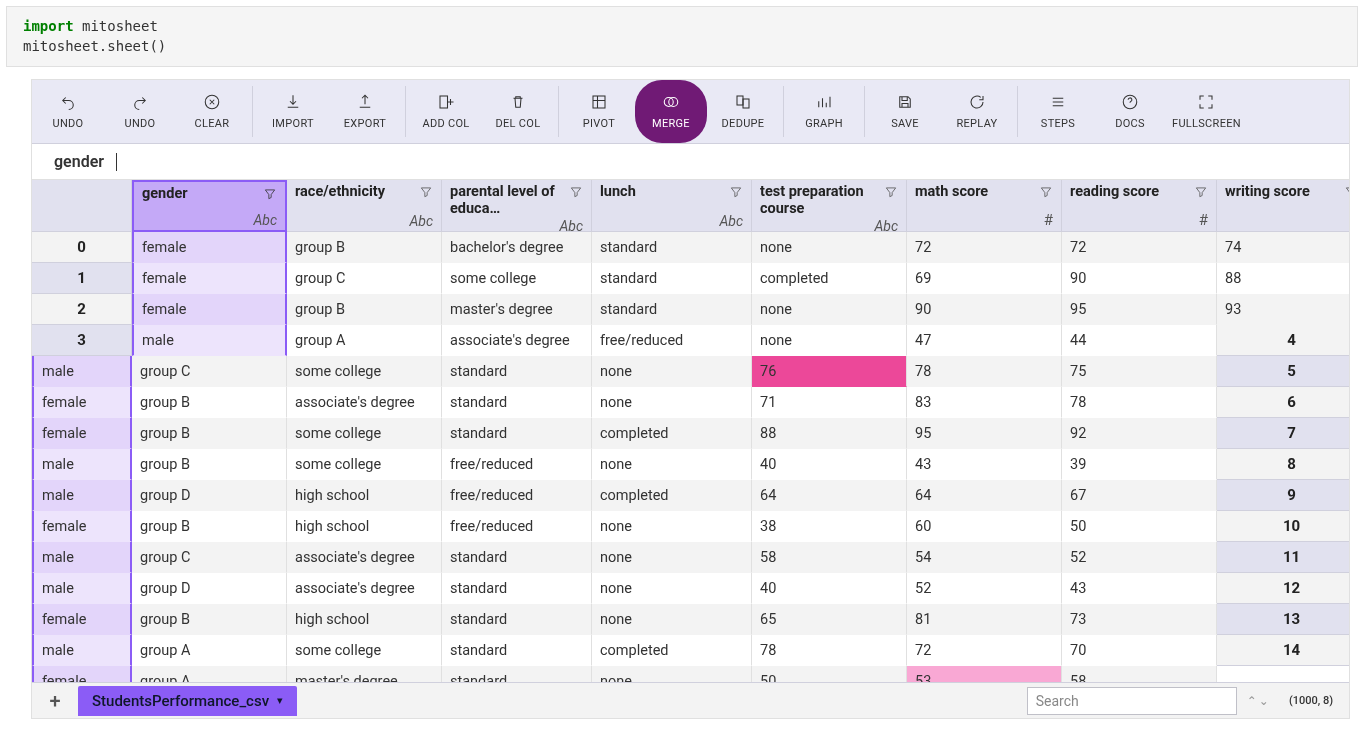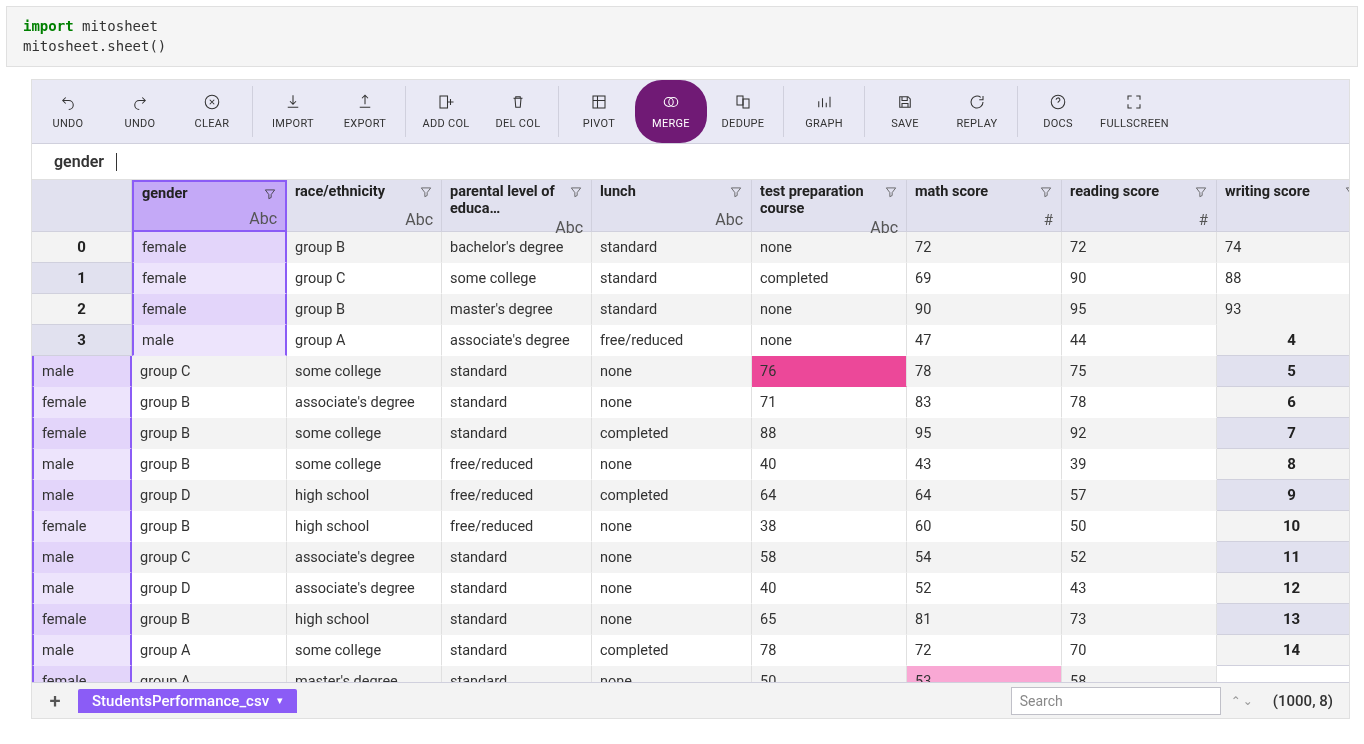--- a/index.html
+++ b/index.html
@@ -62,21 +62,21 @@
 .grid-wrap { position: relative; overflow: hidden; height: 502px; }
 .grid { display: grid; width: 100%; }
 .row-h, .cell-h, .corner {
   background: #e1e1ef;
   border-bottom: 1px solid #d0d0dd;
   border-right: 1px solid #d0d0dd;
   height: 52px;
 }
 .cell-h { padding: 4px 8px 2px 8px; position: relative; display: flex; flex-direction: column; justify-content: space-between; }
 .cell-h .title { font-weight: 700; font-size: 14.5px; color: #222; line-height: 1.15; word-break: break-word; }
-.cell-h .type { font-size: 16px; color: #555; text-align: right; }
+.cell-h .type { font-style: italic; font-size: 14px; color: #555; text-align: right; }
 .cell-h .type.num { font-style: normal; font-size: 15px; }
 .cell-h .filt { position: absolute; right: 8px; top: 5px; }
 .cell-h.sel { background: #c4a9f7; border: 2px solid #8b5cf6; }
 .corner { border-right: 1px solid #d0d0dd; }
 .row-h {
   display: flex; align-items: center; justify-content: center;
   font-weight: 700; font-size: 15px; color: #222;
   height: 31px;
 }
 .cell {
@@ -95,35 +95,35 @@
   border-top: 1px solid #d0d0dd;
   background: #f3f3f3;
   padding: 0 6px;
   gap: 6px;
 }
 .add-sheet {
   width: 34px; height: 28px; display: flex; align-items: center; justify-content: center;
   font-size: 20px; font-weight: 500; color: #555; cursor: pointer;
 }
 .sheet-tab {
-  background: #8b5cf6; color: #ffffff;
-  padding: 0 14px; height: 24px; line-height: 30px;
+  background: #8b5cf6; color: #0f172a;
+  padding: 0 14px; height: 30px; line-height: 30px;
   font-size: 15px; font-weight: 500;
   border-radius: 2px 2px 0 0;
   display: flex; align-items: center; gap: 8px;
 }
 .sheet-tab .chev { font-size: 11px; }
 .spacer { flex: 1; }
 .search-box {
   border: 1px solid #c0c0c8; background: #fff; height: 28px;
   padding: 0 8px; font-size: 14px; width: 210px;
   display: flex; align-items: center; gap: 6px; color: #888;
 }
 .search-actions { display: flex; gap: 2px; align-items: center; color: #999; font-size: 12px; padding: 0 4px; }
-.dims { font-size: 15px; color: #333; padding: 0 10px; font-weight: 500; }
+.dims { font-size: 11px; color: #333; padding: 0 10px; font-weight: 500; }
 .funnel { width: 14px; height: 14px; }
 .funnel path { fill: none; stroke: #555; stroke-width: 1.4; }
 .cell-h.sel .funnel path { stroke: #333; }
 </style>
 </head>
 <body>
 
 <div class="code-cell"><span class="kw">import</span><span> mitosheet</span>
 <span>mitosheet.sheet()</span></div>
 
@@ -238,20 +238,28 @@
       </div>
       <div class="toolbar-btn">
         <div class="icon">
           <svg viewBox="0 0 24 24">
             <path d="M20 12a8 8 0 1 1-3-6.2M20 4v5h-5"></path>
           </svg>
         </div>
         <div class="lbl">REPLAY</div>
       </div>
       <div class="toolbar-sep"></div>
+      <div class="toolbar-btn">
+        <div class="icon">
+          <svg viewBox="0 0 24 24">
+            <path d="M5 7h14M5 12h14M5 17h14"></path>
+          </svg>
+        </div>
+        <div class="lbl">STEPS</div>
+      </div>
       <div class="toolbar-btn">
         <div class="icon">
           <svg viewBox="0 0 24 24">
             <circle cx="12" cy="12" r="9"></circle>
             <path d="M9.5 9a2.5 2.5 0 1 1 3.5 2.3c-.8.4-1 1-1 1.7M12 17h.01"></path>
           </svg>
         </div>
         <div class="lbl">DOCS</div>
       </div>
       <div class="toolbar-btn">
@@ -400,21 +408,21 @@
         <div class="cell">43</div>
         <div class="cell">39</div>
         <div class="row-h row-even" style="background: rgb(243, 243, 243);">8</div>
         <div class="cell" style="background: rgb(227, 213, 250); border-left: 2px solid rgb(139, 92, 246); border-right: 2px solid rgb(139, 92, 246);">male</div>
         <div class="cell" style="background: rgb(243, 243, 243);">group D</div>
         <div class="cell" style="background: rgb(243, 243, 243);">high school</div>
         <div class="cell" style="background: rgb(243, 243, 243);">free/reduced</div>
         <div class="cell" style="background: rgb(243, 243, 243);">completed</div>
         <div class="cell" style="background: rgb(243, 243, 243);">64</div>
         <div class="cell" style="background: rgb(243, 243, 243);">64</div>
-        <div class="cell" style="background: rgb(243, 243, 243);">57</div>
+        <div class="cell" style="background: rgb(243, 243, 243);">67</div>
         <div class="row-h">9</div>
         <div class="cell" style="background: rgb(237, 228, 252); border-left: 2px solid rgb(139, 92, 246); border-right: 2px solid rgb(139, 92, 246);">female</div>
         <div class="cell">group B</div>
         <div class="cell">high school</div>
         <div class="cell">free/reduced</div>
         <div class="cell">none</div>
         <div class="cell">38</div>
         <div class="cell">60</div>
         <div class="cell">50</div>
         <div class="row-h row-even" style="background: rgb(243, 243, 243);">10</div>

